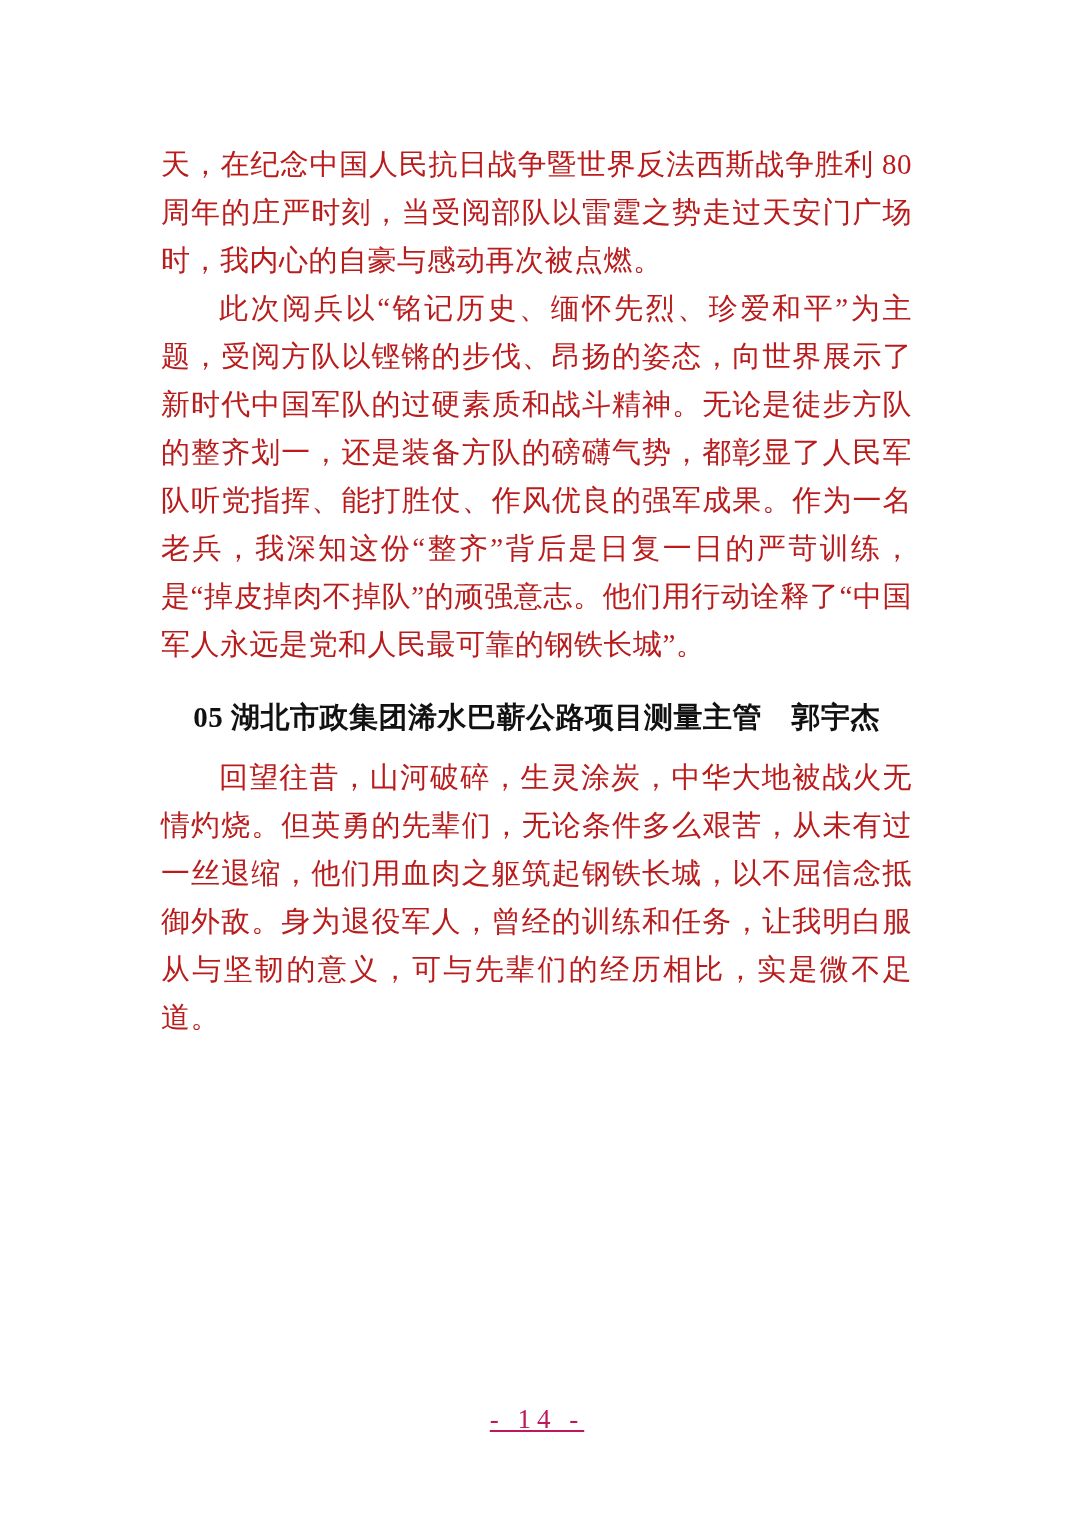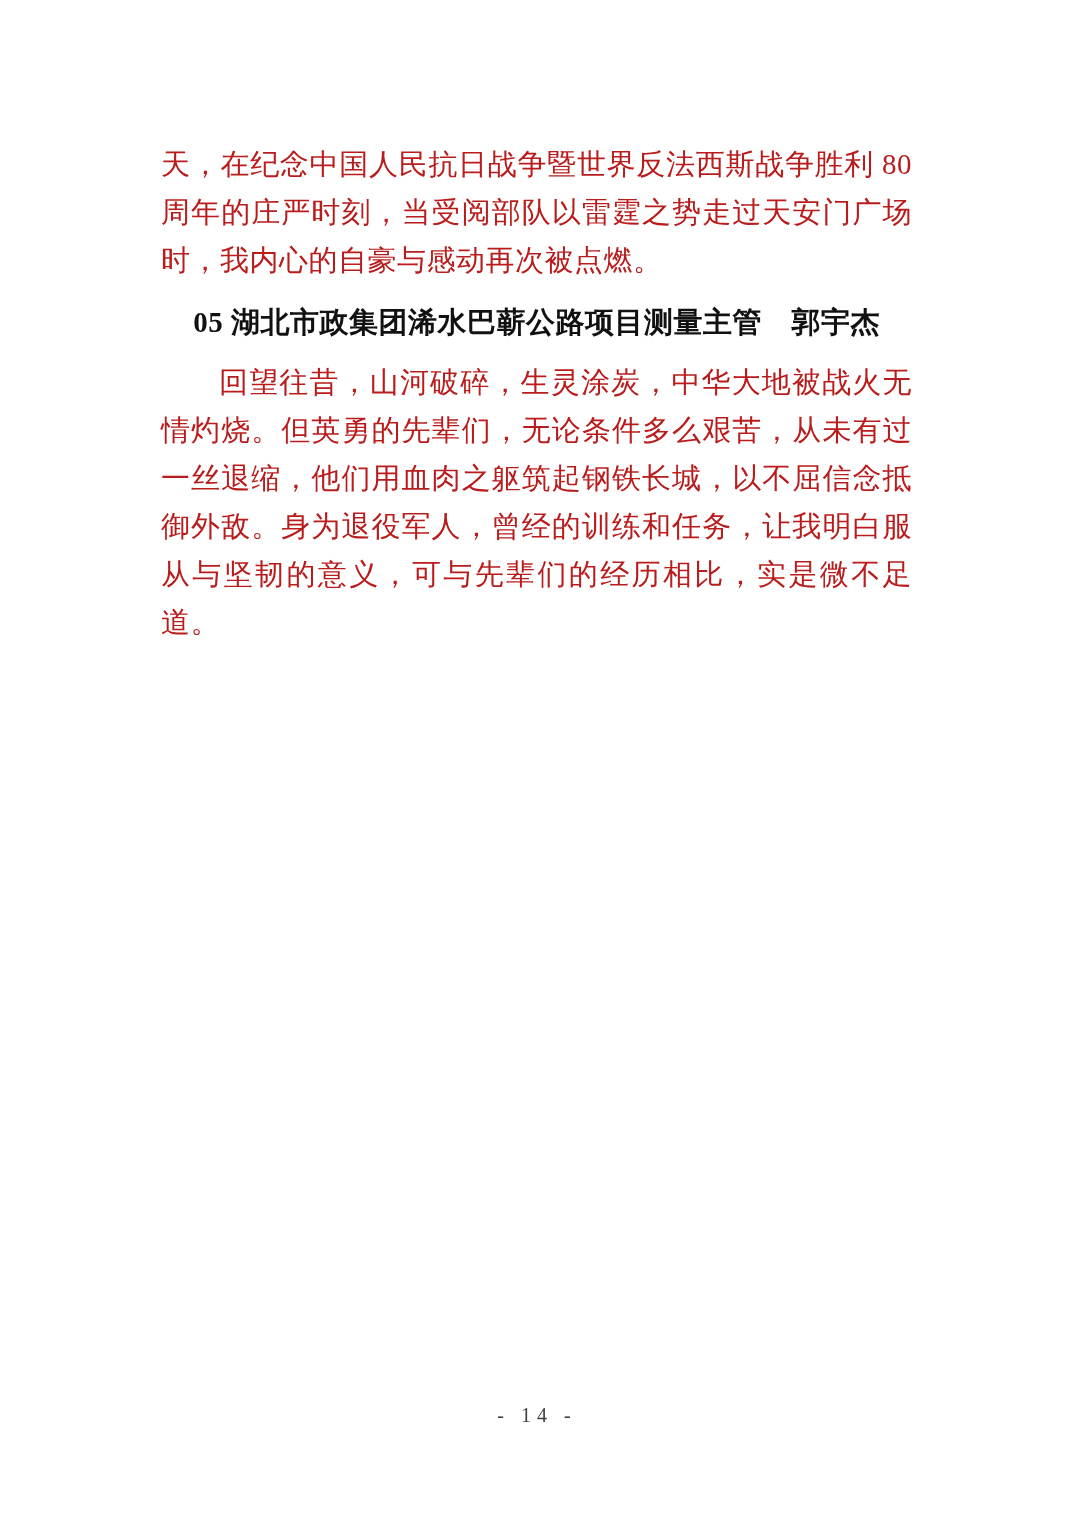--- a/index.html
+++ b/index.html
@@ -28,48 +28,50 @@
     line-height: 48px;
     text-align: justify;
     text-indent: 2em;
     letter-spacing: 0.5px;
     color: #b91c1c;
   }
   .para.continuation {
     text-indent: 0;
   }
   .section-heading {
-    margin: 14px 0 12px 0;
+    margin: 25px 0 12px 0;
     font-size: 29px;
     line-height: 48px;
     font-weight: 700;
     text-align: center;
     text-indent: 0;
     letter-spacing: 0.5px;
     color: #111111;
   }
   .footer {
     position: absolute;
     left: 0;
     top: 1404px;
     width: 100%;
     text-align: center;
   }
   .page-number {
-    font-size: 20px;
+    font-size: 27px;
     letter-spacing: 6px;
-    color: #404040;
+    color: #be185d;
+    text-decoration: underline;
   }
 </style>
 </head>
 <body>
 
 <div class="page">
   <div class="content">
     <p class="para continuation">天，在纪念中国人民抗日战争暨世界反法西斯战争胜利 80 周年的庄严时刻，当受阅部队以雷霆之势走过天安门广场时，我内心的自豪与感动再次被点燃。</p>
+    <p class="para">此次阅兵以“铭记历史、缅怀先烈、珍爱和平”为主题，受阅方队以铿锵的步伐、昂扬的姿态，向世界展示了新时代中国军队的过硬素质和战斗精神。无论是徒步方队的整齐划一，还是装备方队的磅礴气势，都彰显了人民军队听党指挥、能打胜仗、作风优良的强军成果。作为一名老兵，我深知这份“整齐”背后是日复一日的严苛训练，是“掉皮掉肉不掉队”的顽强意志。他们用行动诠释了“中国军人永远是党和人民最可靠的钢铁长城”。</p>
     <p class="section-heading">05 湖北市政集团浠水巴蕲公路项目测量主管　郭宇杰</p>
     <p class="para">回望往昔，山河破碎，生灵涂炭，中华大地被战火无情灼烧。但英勇的先辈们，无论条件多么艰苦，从未有过一丝退缩，他们用血肉之躯筑起钢铁长城，以不屈信念抵御外敌。身为退役军人，曾经的训练和任务，让我明白服从与坚韧的意义，可与先辈们的经历相比，实是微不足道。</p>
   </div>
 
   <div class="footer">
     <span class="page-number">- 14 -</span>
   </div>
 </div>
 
 </body></html>

